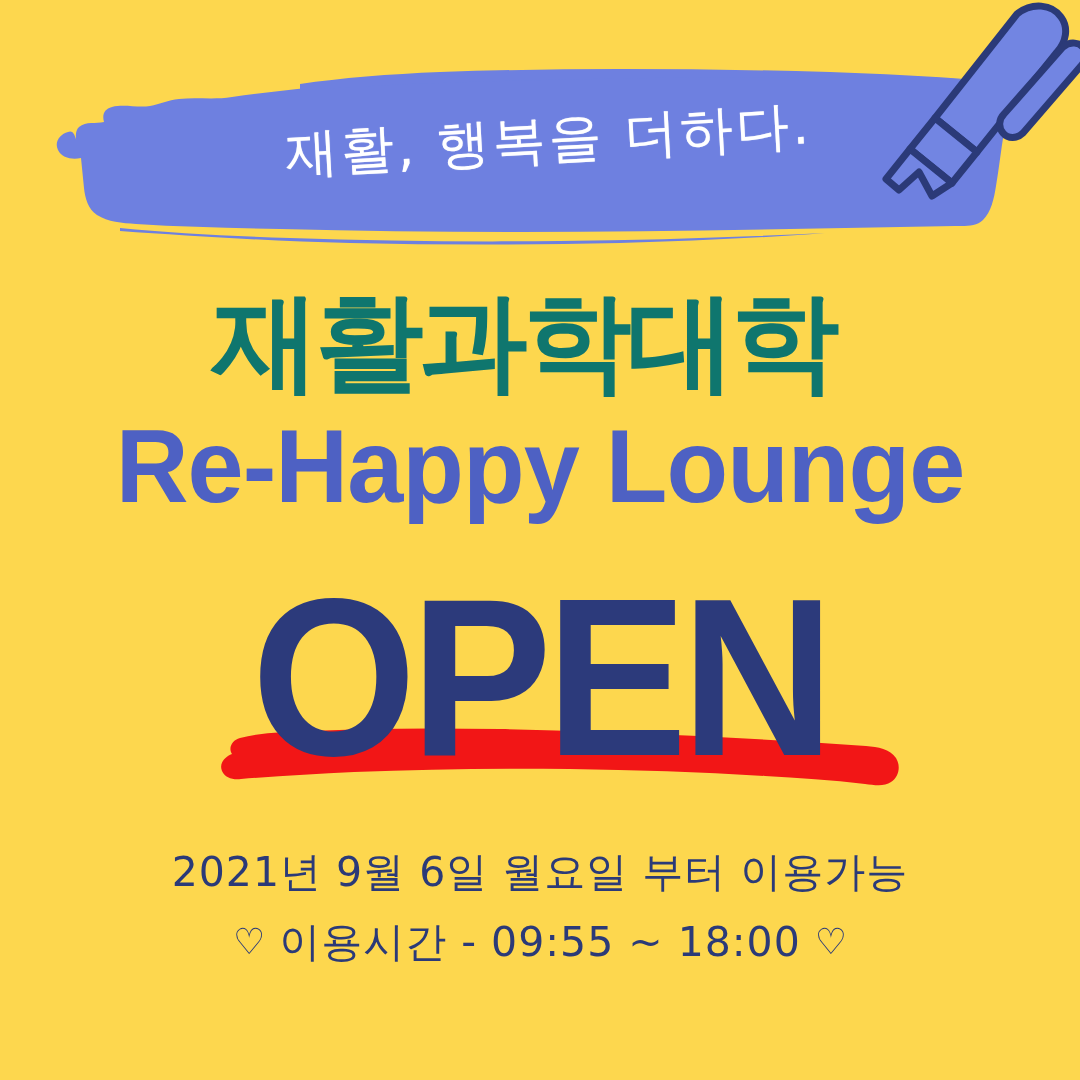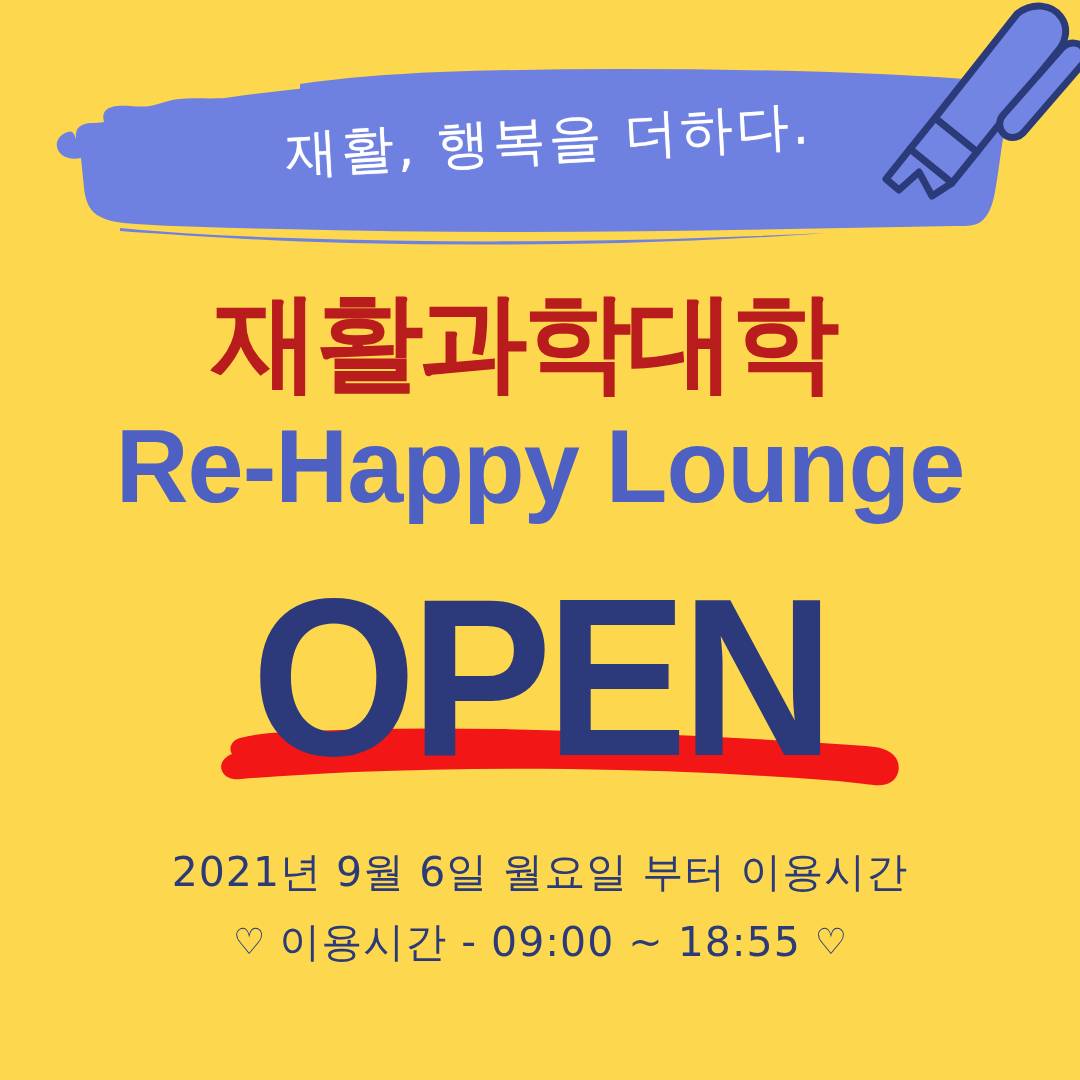--- a/index.html
+++ b/index.html
@@ -56,21 +56,21 @@
     white-space: nowrap;
   }
 
   
   #title-kr {
     position: absolute;
     left: 0;
     top: 288px;
     width: 1047px;
     text-align: center;
-    color: #b91c1c;
+    color: #0f766e;
     font-size: 108px;
     line-height: 1;
     font-weight: bold;
     font-family: "DejaVu Sans", sans-serif;
     letter-spacing: -4px;
     white-space: nowrap;
   }
   #title-en {
     position: absolute;
     left: 0;
@@ -225,17 +225,17 @@
            C700,200 635,198 570,197
            C498,196 426,197 354,200
            C316,202 278,204 241,207
            C233,208 225,206 222,199
            C219,192 224,185 232,182 Z"></path>
     </svg>
     <div id="open-word">OPEN</div>
   </div>
 
   <div id="info">
-    <div class="info-line">2021년 9월 6일 월요일 부터 이용시간</div>
-    <div class="info-line"><span class="heart">♡</span> <span>이용시간 - 09:00 ~ 18:55</span> <span class="heart">♡</span></div>
+    <div class="info-line">2021년 9월 6일 월요일 부터 이용가능</div>
+    <div class="info-line"><span class="heart">♡</span> <span>이용시간 - 09:55 ~ 18:00</span> <span class="heart">♡</span></div>
   </div>
 
 </div>
 
 </body></html>

